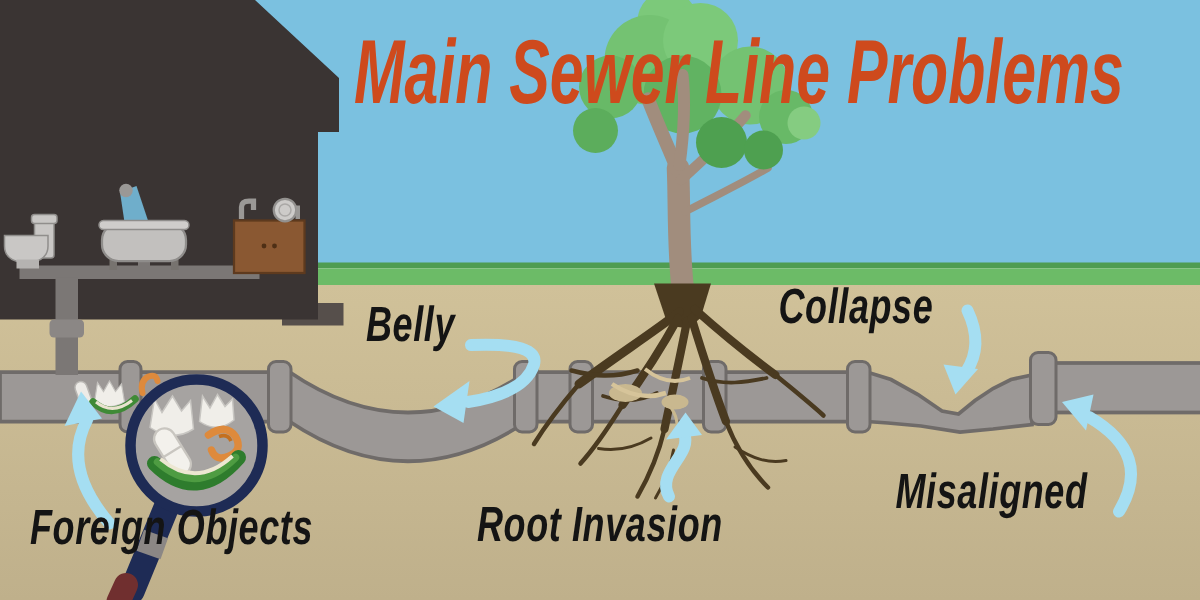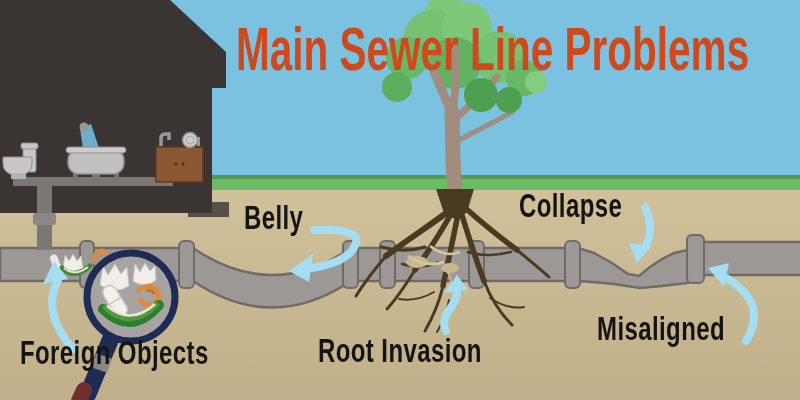--- a/index.html
+++ b/index.html
@@ -1,16 +1,16 @@
 <!DOCTYPE html>
 <html><head>
 <meta charset="utf-8">
 <style>
   html,body{margin:0;padding:0;background:#fff;}
-  #stage{position:relative;width:800px;height:400px;overflow:hidden;font-family:"Liberation Sans",sans-serif;}
+  #stage{position:relative;width:800px;height:400px;overflow:hidden;font-family:"Liberation Sans",sans-serif;font-style:italic;}
   #scene{position:absolute;left:0;top:0;}
   .ttl{position:absolute;left:236px;top:14px;font-size:54px;font-weight:bold;color:#CE4A1D;
        transform:scale(0.75,1.12);transform-origin:left top;white-space:nowrap;letter-spacing:0px;z-index:30;}
   .lbl{position:absolute;font-size:30px;font-weight:bold;color:#141414;
        transform:scale(0.80,1.10);transform-origin:left top;white-space:nowrap;letter-spacing:0.5px;z-index:30;}
   #lbl-belly{left:244px;top:199px;}
   #lbl-collapse{left:519px;top:187px;}
   #lbl-foreign{left:20px;top:334px;}
   #lbl-root{left:318px;top:332px;}
   #lbl-misaligned{left:597px;top:310px;}

